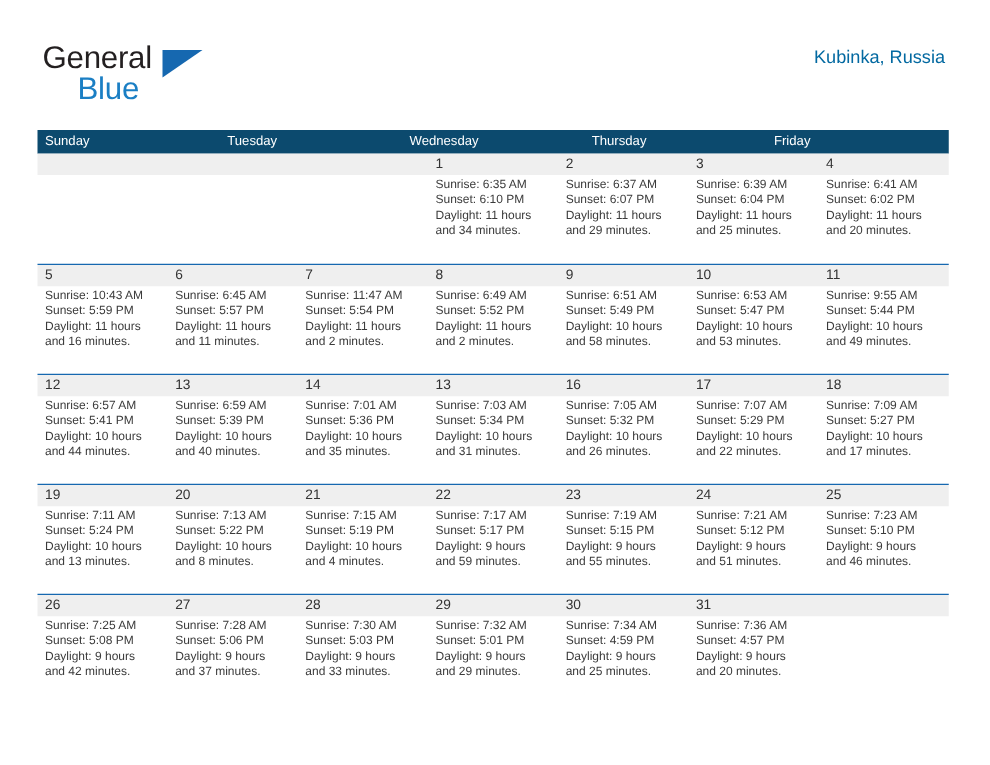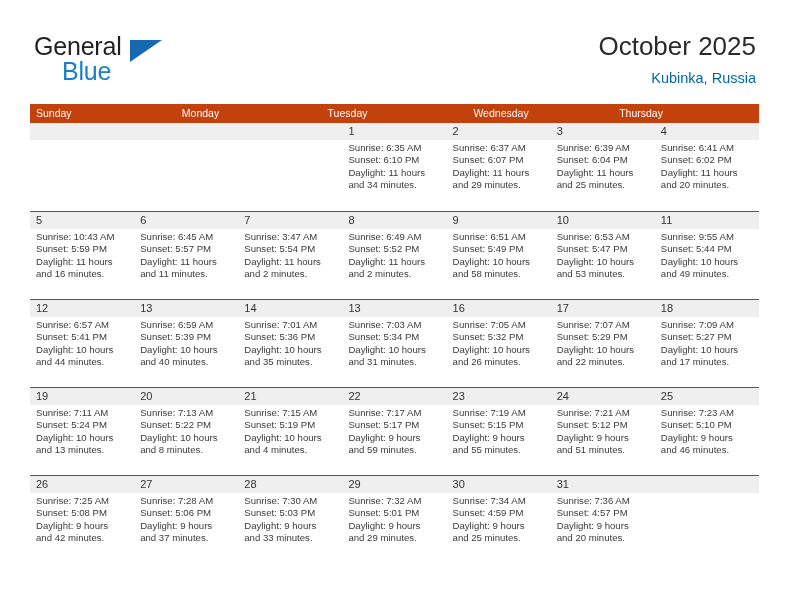--- a/index.html
+++ b/index.html
@@ -88,21 +88,21 @@
 
   
   .calendar {
     position: absolute;
     left: 30px;
     top: 104px;
     width: 729px;
   }
   .dow-row {
     display: flex;
-    background: #c2410c;
+    background: #0c4a6e;
     height: 19px;
   }
   .dow {
     flex: 1 1 0;
     color: #ffffff;
     font-size: 10.5px;
     line-height: 19px;
     padding-left: 6px;
     white-space: nowrap;
     overflow: hidden;
@@ -161,32 +161,31 @@
 <div class="page">
 
   <div class="header">
     <div class="brand">
       <span class="brand-general">General</span>
       <span class="brand-tri"></span>
       <span class="brand-blue">Blue</span>
     </div>
 
     <div class="title-block">
-      <h1 class="cal-title">October 2025</h1>
       <div class="cal-subtitle">Kubinka, Russia</div>
     </div>
   </div>
 
   <div class="calendar">
     <div class="dow-row">
       <div class="dow">Sunday</div>
-      <div class="dow">Monday</div>
       <div class="dow">Tuesday</div>
       <div class="dow">Wednesday</div>
       <div class="dow">Thursday</div>
+      <div class="dow">Friday</div>
     </div>
 
     <div id="weeks-host">
         <div class="week">
           <div class="week-band"></div>
           <div class="week-cells">
             <div class="cell empty">
               <div class="daynum"></div>
               <div class="lines">
                 <div class="line"></div>
@@ -268,21 +267,21 @@
               <div class="lines">
                 <div class="line">Sunrise: 6:45 AM</div>
                 <div class="line">Sunset: 5:57 PM</div>
                 <div class="line">Daylight: 11 hours</div>
                 <div class="line">and 11 minutes.</div>
               </div>
             </div>
             <div class="cell">
               <div class="daynum">7</div>
               <div class="lines">
-                <div class="line">Sunrise: 3:47 AM</div>
+                <div class="line">Sunrise: 11:47 AM</div>
                 <div class="line">Sunset: 5:54 PM</div>
                 <div class="line">Daylight: 11 hours</div>
                 <div class="line">and 2 minutes.</div>
               </div>
             </div>
             <div class="cell">
               <div class="daynum">8</div>
               <div class="lines">
                 <div class="line">Sunrise: 6:49 AM</div>
                 <div class="line">Sunset: 5:52 PM</div>

